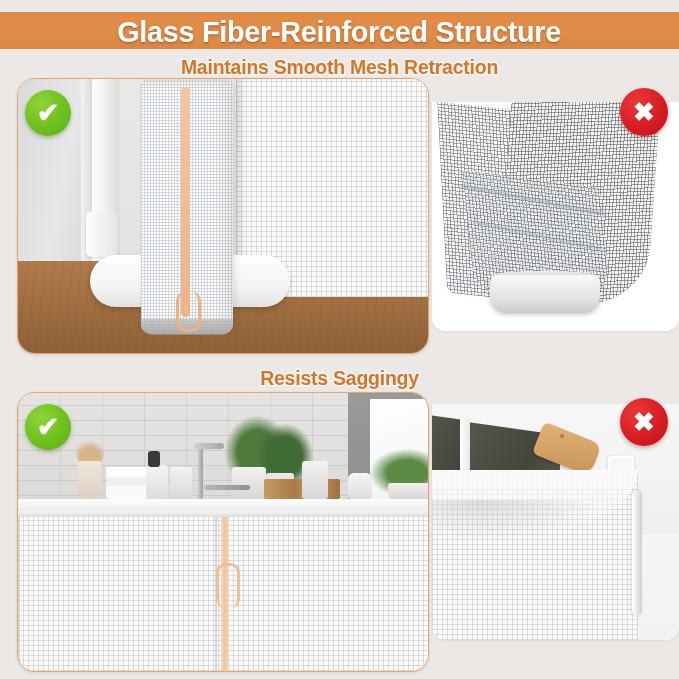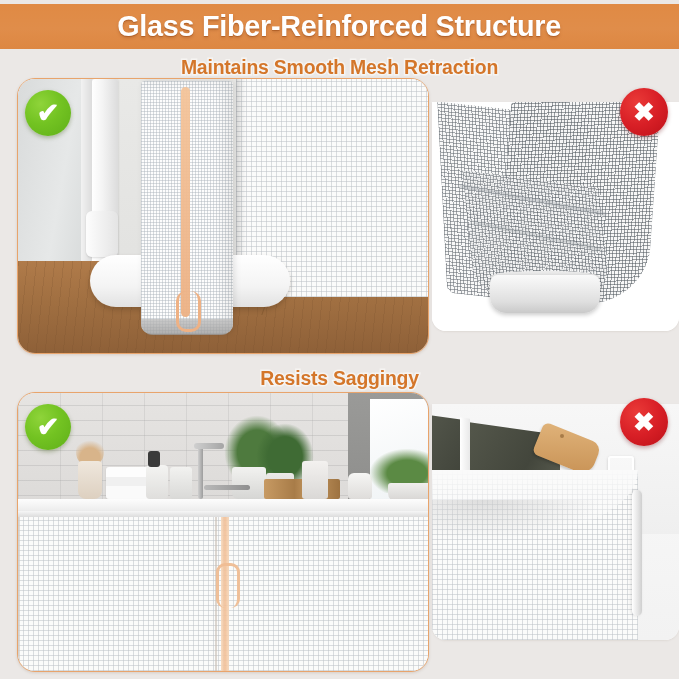--- a/index.html
+++ b/index.html
@@ -6,23 +6,23 @@
   body{
     width:679px;height:679px;overflow:hidden;
     background:#ebe8e6;
     font-family:"Liberation Sans", sans-serif;
     position:relative;
   }
   .page{position:relative;width:679px;height:679px;}
 
   
   .header-band{
-    position:absolute;left:0;top:4px;width:679px;height:45px;
+    position:absolute;left:0;top:12px;width:679px;height:37px;
     background:linear-gradient(180deg,#e08a44 0%,#e08d4a 55%,#dd8742 100%);
-    display:flex;align-items:center;justify-content:center;
+    display:flex;align-items:flex-end;justify-content:center;
     overflow:hidden;
   }
   .header-title{
     font-size:30px;font-weight:bold;color:#ffffff;
     letter-spacing:-0.3px;
     font-family:"Liberation Sans Narrow","Liberation Sans",sans-serif;
     transform:scaleX(0.96);
     text-shadow:0 1px 0 rgba(150,70,20,.45), 0 2px 3px rgba(140,70,25,.35);
     white-space:nowrap;
     margin-top:-1px;

